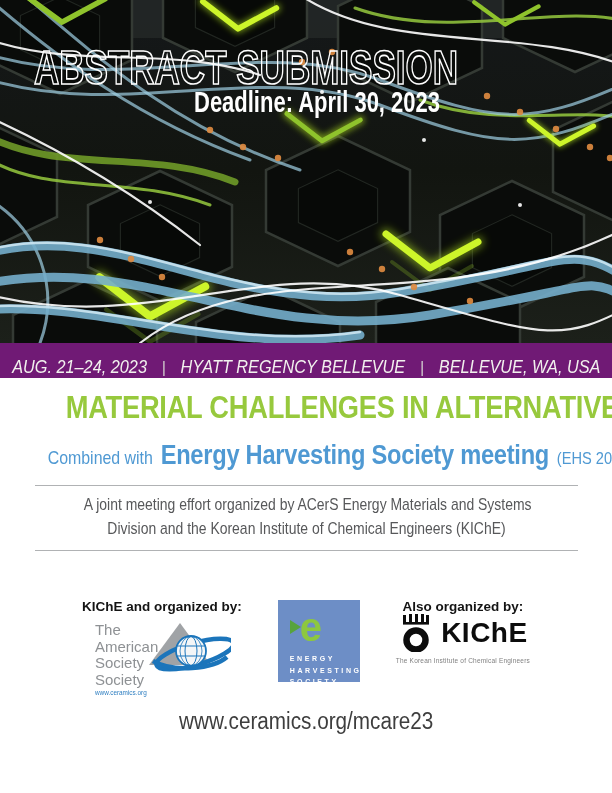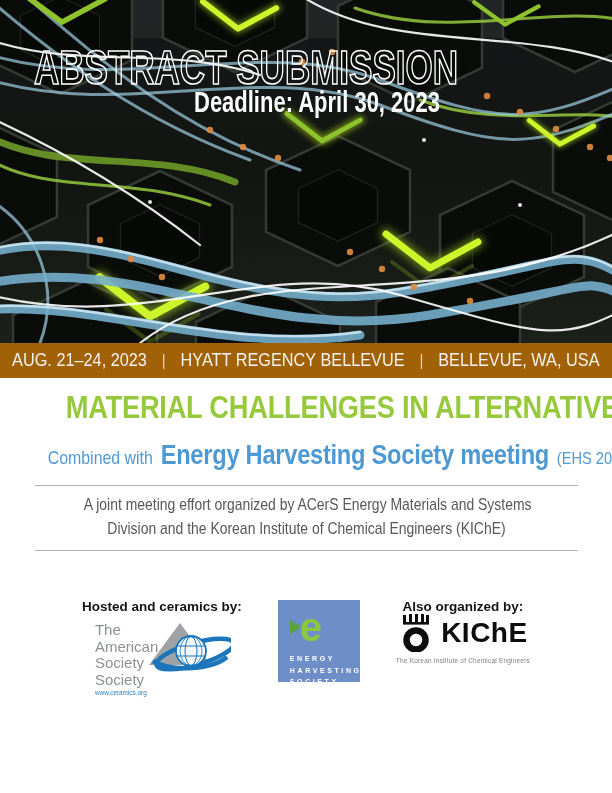--- a/index.html
+++ b/index.html
@@ -20,21 +20,21 @@
   .wline{fill:none;stroke:#ffffff;stroke-width:2.2;stroke-linecap:round;opacity:.9;}
   .gline{fill:none;stroke:#95c93e;stroke-width:3;stroke-linecap:round;opacity:.85;}
   .golive{fill:none;stroke:#6f9a28;stroke-width:7;stroke-linecap:round;opacity:.9;}
   .hexo{fill:#0a0c0a;stroke:#343a34;stroke-width:2.5;}
   .hexi{fill:#070907;stroke:#222722;stroke-width:2;}
   .odot{fill:#dd8a40;opacity:.92;}
   .wdot{fill:#ffffff;opacity:.9;}
   .hero-title-text{font-family:"Liberation Sans", sans-serif;font-weight:bold;}
   
   .info-bar{
-    height:35px;background:#a16207;display:flex;align-items:center;justify-content:center;
+    height:35px;background:#701a75;display:flex;align-items:flex-end;justify-content:center;font-style:italic;
   }
   .info-bar-inner{
     display:flex;align-items:baseline;white-space:nowrap;color:#f2f1ee;font-size:17.5px;
     transform:scaleX(.93);transform-origin:center;
   }
   .info-sep{margin:0 16px;color:#d8d8d4;font-size:16px;}
   
   .title-block{margin-top:13px;text-align:center;padding-left:28px;}
   .title-line{white-space:nowrap;}
   .title-line .tx{
@@ -245,21 +245,21 @@
   <div class="joint-note">
     <div class="joint-note-inner">
       <div>A joint meeting effort organized by ACerS Energy Materials and Systems</div>
       <div>Division and the Korean Institute of Chemical Engineers (KIChE)</div>
     </div>
   </div>
 
   <div class="org-row">
 
     <div class="org-col">
-      <div class="org-label">Hosted and ceramics by:</div>
+      <div class="org-label">KIChE and organized by:</div>
       <div class="acers-logo">
         <div class="acers-text">
           <div class="ln">The</div>
           <div class="ln">American</div>
           <div class="ln">Society</div>
           <div class="ln">Society</div>
           <div class="acers-url">www.ceramics.org</div>
         </div>
         <svg class="acers-art" width="98" height="54" viewBox="0 0 98 54">
           <polygon points="47,2 78,44 16,44" fill="#9b9ea1" opacity="0.95"></polygon>
@@ -299,14 +299,17 @@
             <rect x="28" y="1" width="3" height="8" fill="#0c0c0c"></rect>
             <circle cx="18" cy="26" r="9.5" fill="none" stroke="#0c0c0c" stroke-width="6.5"></circle>
           </svg>
           <span class="kiche-name">KIChE</span>
         </div>
         <div class="kiche-sub">The Korean Institute of Chemical Engineers</div>
       </div>
     </div>
   </div>
 
+  <div class="footer-url">
+    <span>www.ceramics.org/mcare23</span>
+  </div>
 
 </div>
 
 </body></html>

